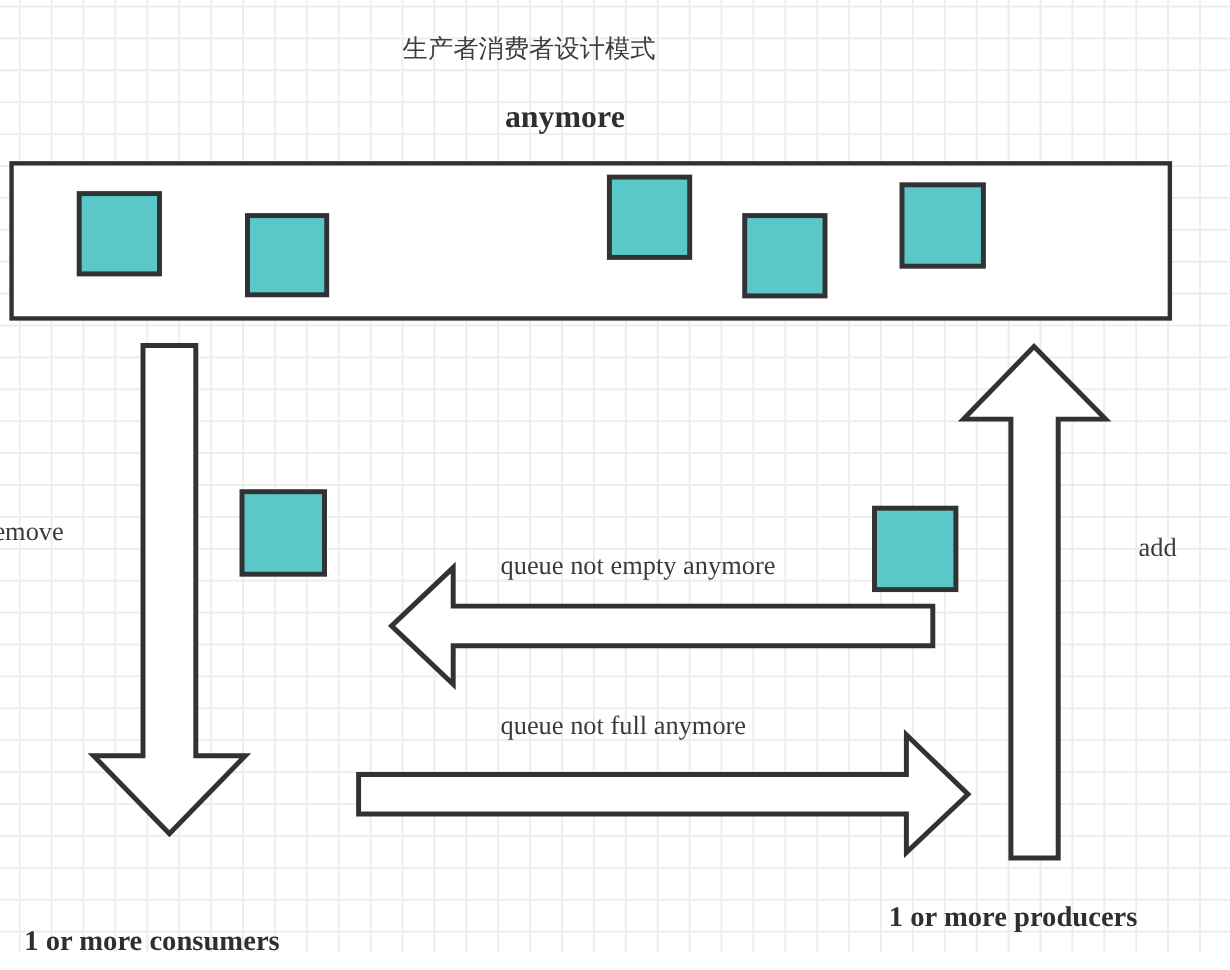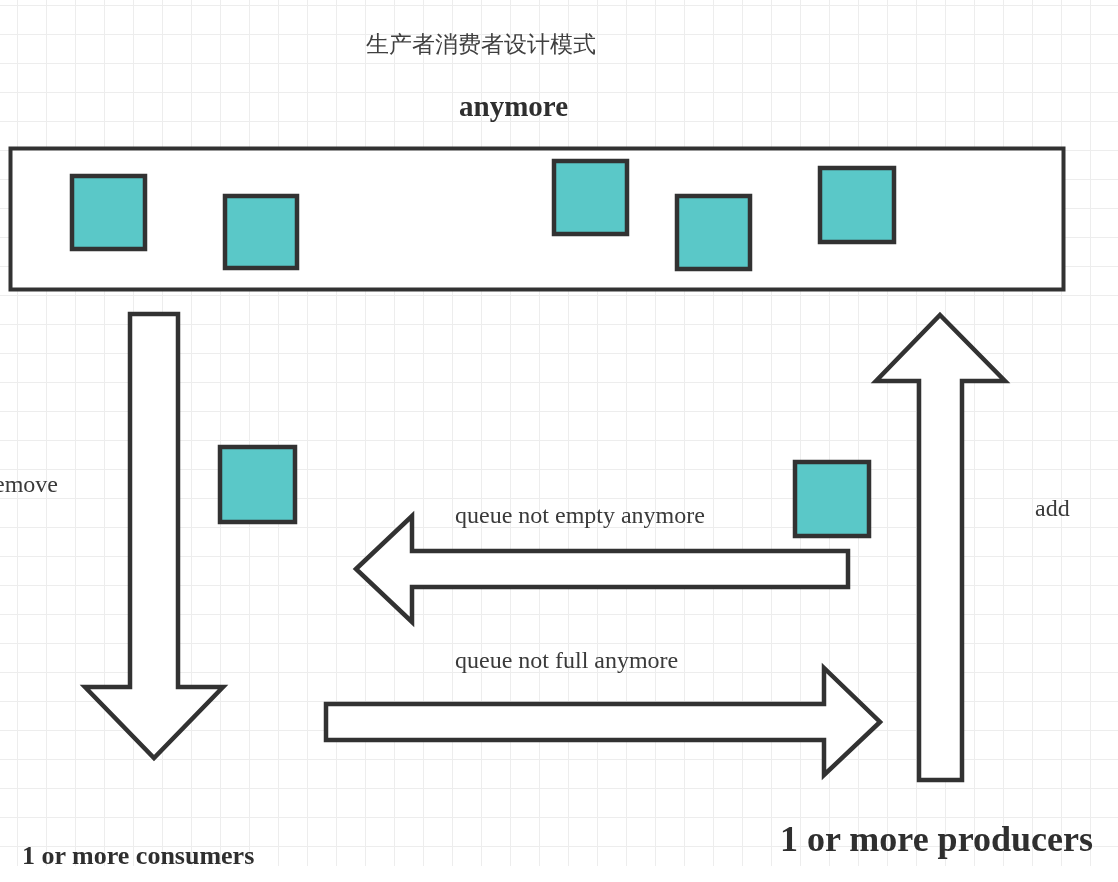--- a/index.html
+++ b/index.html
@@ -46,21 +46,21 @@
     font-weight: bold;
     color: #2f2f2f;
   }
   #label-remove {
     left: -14px;
     top: 472px;
     font-size: 24px;
   }
   #label-add {
     left: 1035px;
-    top: 496px;
+    top: 486px;
     font-size: 24px;
   }
   #label-not-empty {
     left: 455px;
     top: 503px;
     font-size: 24px;
   }
   #label-not-full {
     left: 455px;
     top: 648px;
@@ -68,23 +68,23 @@
   }
   #label-consumers {
     left: 22px;
     top: 813px;
     font-size: 26px;
     font-weight: bold;
     color: #2f2f2f;
     margin-top: 30px;
   }
   #label-producers {
-    left: 780px;
+    left: 808px;
     top: 821px;
-    font-size: 36px;
+    font-size: 26px;
     font-weight: bold;
     color: #2f2f2f;
   }
 </style>
 </head>
 <body>
 
 <div id="canvas">
 
   <svg id="svg-layer" viewBox="0 0 1118 882">

